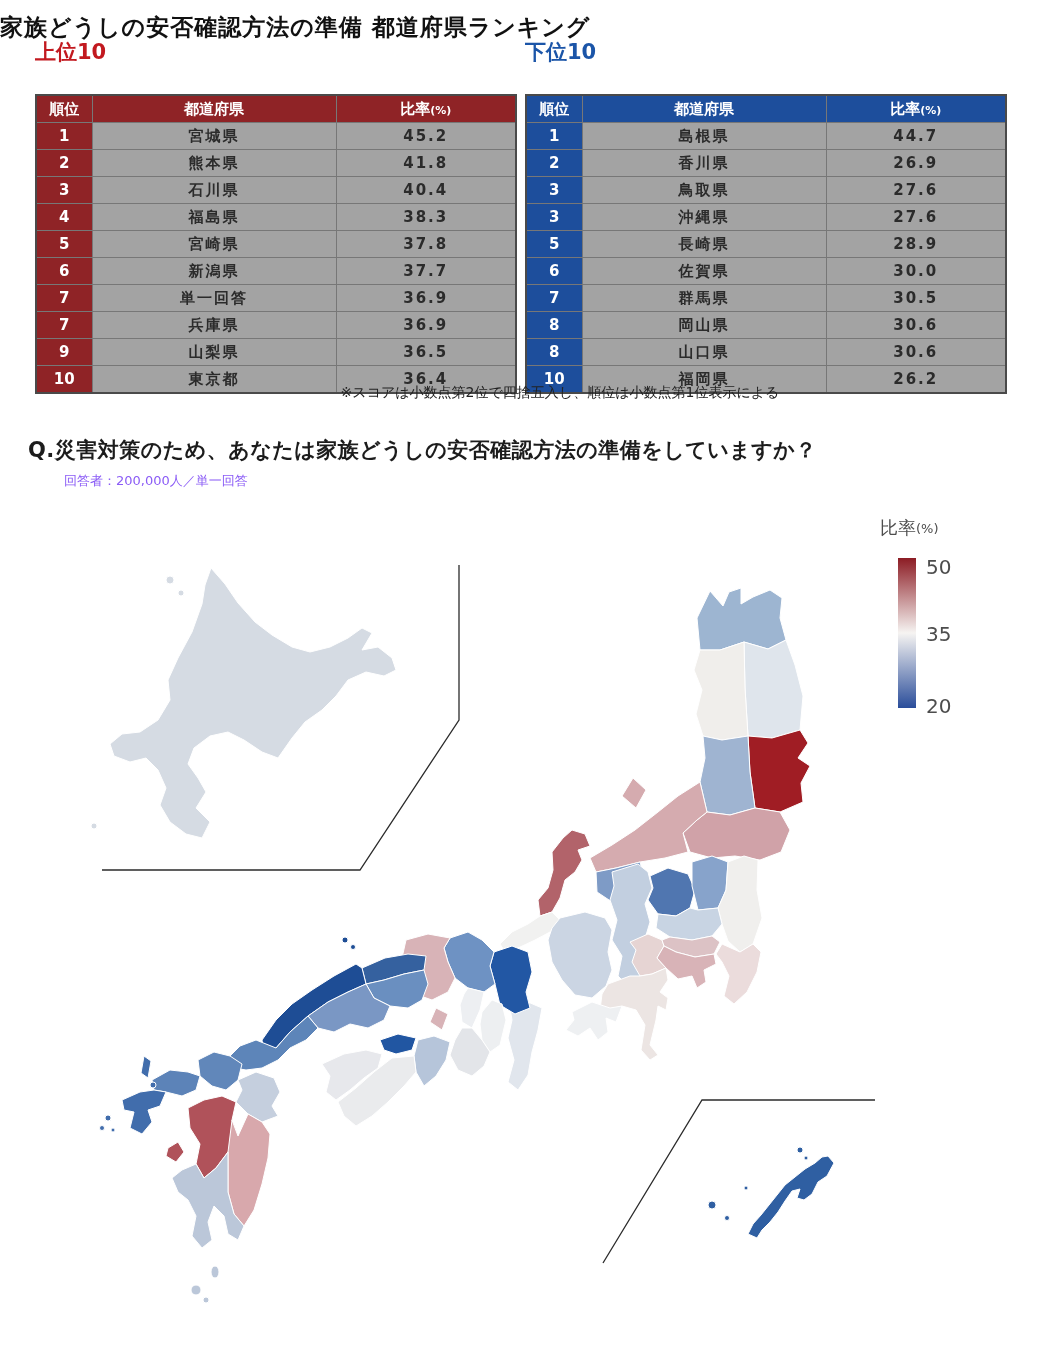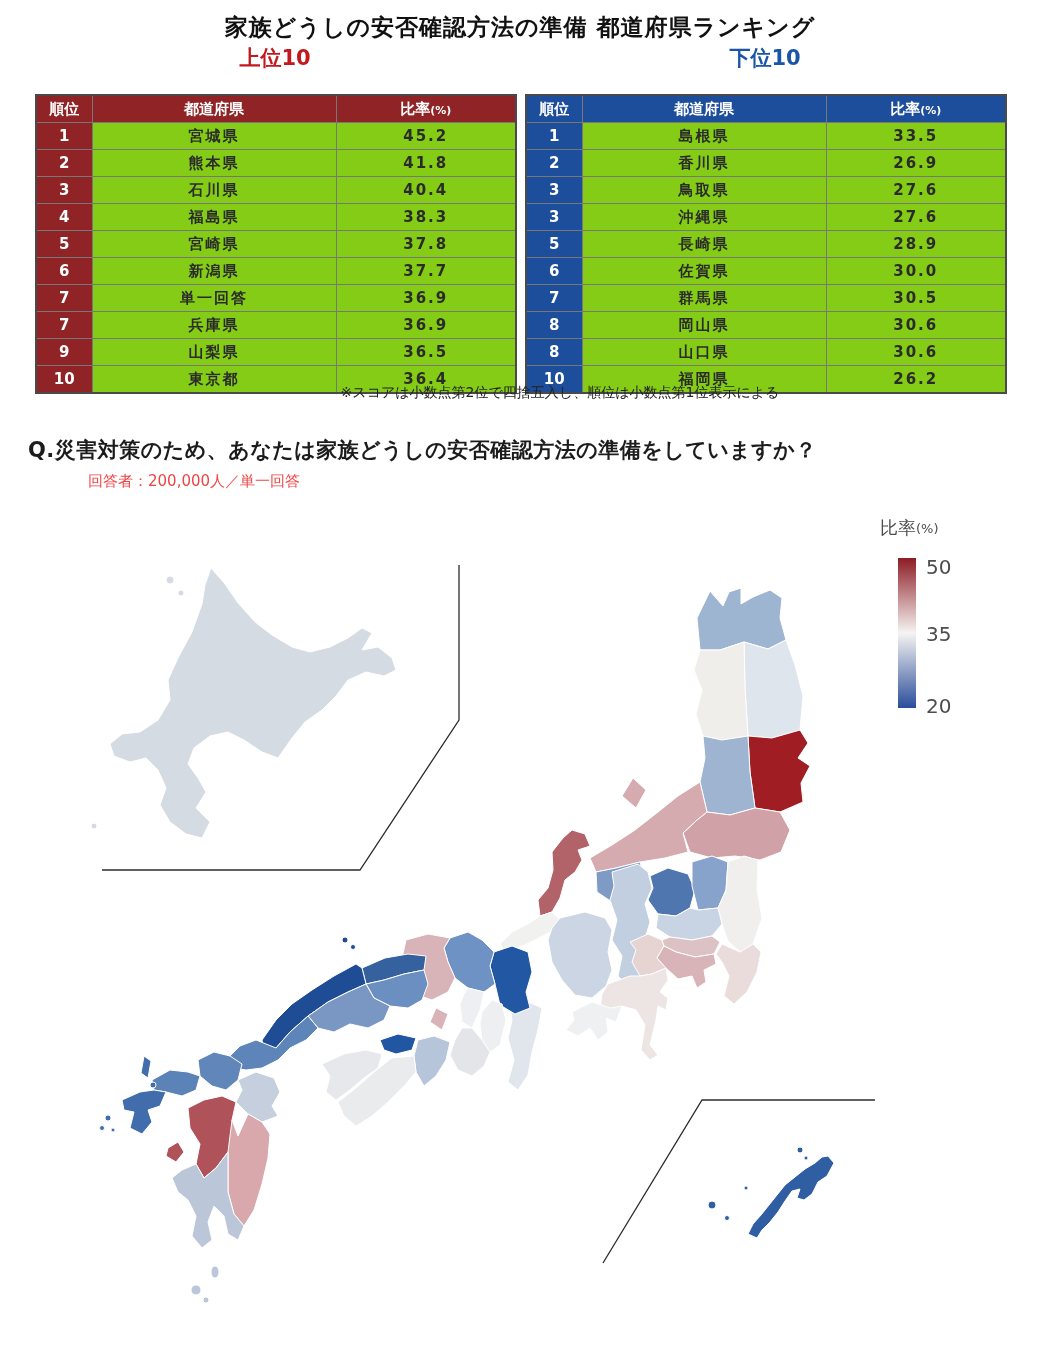--- a/index.html
+++ b/index.html
@@ -3,23 +3,23 @@
 <meta charset="utf-8">
 <style>
   html,body{margin:0;padding:0;background:#fff;}
   body{
     width:1040px;height:1350px;position:relative;
     font-family:"DejaVu Sans","Liberation Sans",sans-serif;
     color:#1a1a1a;
   }
   .page-title{
     position:absolute;top:12px;left:0;width:100%;
-    text-align:center;font-size:23px;font-weight:bold;letter-spacing:1px;color:#111;
-  }
-  .rank-label{position:absolute;top:44px;width:480px;text-align:center;font-size:21px;font-weight:bold;}
+    font-size:23px;font-weight:bold;letter-spacing:1px;color:#111;
+  }
+  .rank-label{position:absolute;top:38px;width:480px;text-align:left;font-size:21px;font-weight:bold;}
   .rank-label.top{left:35px;color:var(--top-accent);}
   .rank-label.bottom{left:525px;color:var(--bottom-accent);}
   table.rank-table{
     position:absolute;top:94px;width:480px;border-collapse:collapse;
     font-size:15px;table-layout:fixed;
   }
   table.rank-table.left{left:35px;}
   table.rank-table.right{left:525px;}
   .rank-table th,.rank-table td{
     border:1px solid #777;text-align:center;padding:0;height:26px;
@@ -27,30 +27,30 @@
   }
   .rank-table{border:2px solid #4a4a4a;padding-left:40px;}
   .rank-table col.c-rank{width:56px;}
   .rank-table col.c-pref{width:244px;}
   .rank-table col.c-val{width:180px;}
   .rank-table thead th{color:#fff;font-size:15px;}
   table.left thead th{background:var(--top-dark);}
   table.right thead th{background:var(--bottom-dark);}
   table.left td.rank{background:var(--top-dark);color:#fff;}
   table.right td.rank{background:var(--bottom-dark);color:#fff;}
-  .rank-table td.pref,.rank-table td.val{background:#84cc16;color:#2b2b2b;letter-spacing:2px;}
+  .rank-table td.pref,.rank-table td.val{background:#a3a3a3;color:#2b2b2b;letter-spacing:2px;}
   .unit{font-size:11px;font-weight:bold;}
   .footnote{
     position:absolute;top:384px;left:0;width:100%;text-align:center;
     font-size:14px;color:#222;padding-left:40px;
   }
   .question{
     position:absolute;top:436px;left:28px;font-size:21px;font-weight:bold;color:#1c1c1c;letter-spacing:.5px;text-align:center;
   }
-  .respondents{position:absolute;top:472px;left:64px;font-size:15px;color:#ef4444;margin-left:24px;}
+  .respondents{position:absolute;top:472px;left:64px;font-size:13px;color:#8b5cf6;}
   #map{position:absolute;top:500px;left:0;}
   #map polygon,#map circle,#map ellipse{stroke:#fff;stroke-width:1;stroke-linejoin:round;}
   #map .inset-line{fill:none;stroke:#2b2b2b;stroke-width:1.3px;}
   #map text{font-family:"DejaVu Sans","Liberation Sans",sans-serif;fill:#4d4d4d;}
   .t-leg{font-size:18px;font-weight:500;}
   .t-leg-unit{font-size:13px;}
   .t-tick{font-size:20px;}
 </style>
 </head>
 <body>
@@ -137,21 +137,21 @@
     <tr>
       <th>順位</th>
       <th>都道府県</th>
       <th><span>比率</span><span class="unit">(%)</span></th>
     </tr>
   </thead>
   <tbody id="bottom-body">
       <tr>
         <td class="rank">1</td>
         <td class="pref">島根県</td>
-        <td class="val">33.5</td>
+        <td class="val">44.7</td>
       </tr>
       <tr>
         <td class="rank">2</td>
         <td class="pref">香川県</td>
         <td class="val">26.9</td>
       </tr>
       <tr>
         <td class="rank">3</td>
         <td class="pref">鳥取県</td>
         <td class="val">27.6</td>

